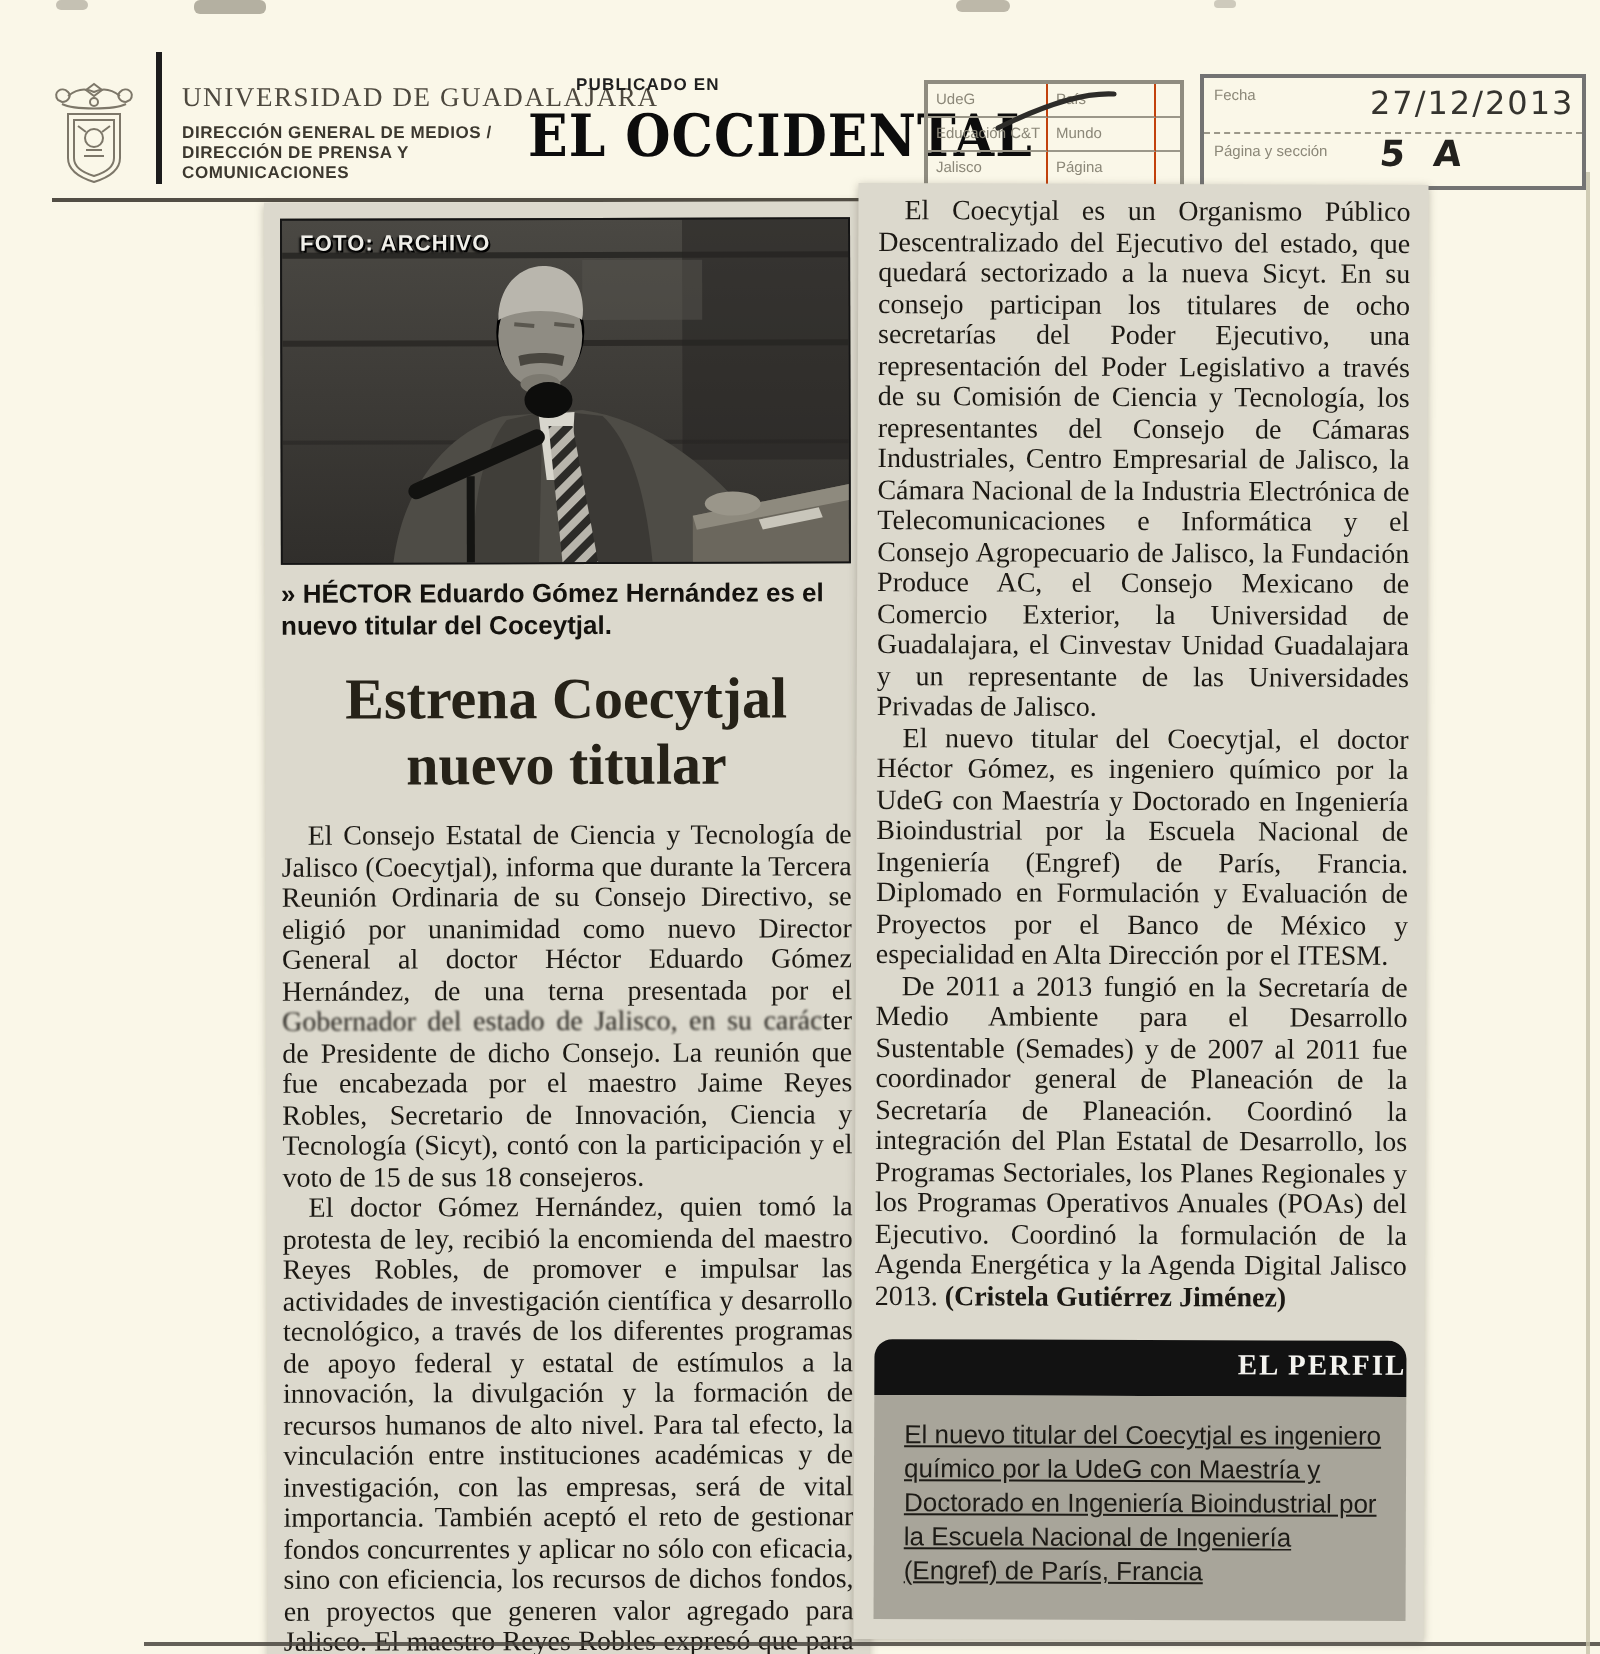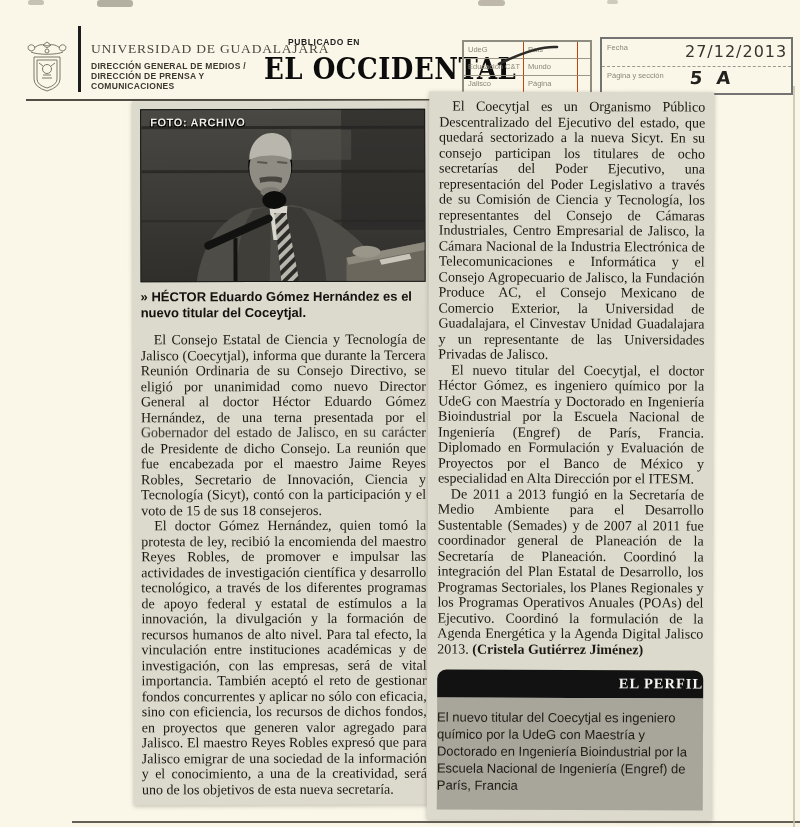--- a/index.html
+++ b/index.html
@@ -80,23 +80,23 @@
     font-family:"Liberation Serif", serif; font-size:14px; line-height:15.5px;
     text-align:justify; text-indent:13px; color:#1c1914; }
   .degraded { filter:blur(.4px); opacity:.92; }
   .byline { font-weight:bold; }
 
   
   .perfil-box { margin-top:13px; width:266px; }
   .perfil-header { background:#121212; color:#f4f3ef; text-align:right;
     font-family:Liberation Serif, serif; font-size:14.5px; font-weight:bold;
     letter-spacing:1px; padding:5px 0 6px; border-radius:9px 9px 0 0; }
-  .perfil-body { background:#a8a59a; padding:11px 10px 16px 0;
+  .perfil-body { background:#a8a59a; padding:11px 10px 16px 15px;
     font-family:"Liberation Sans", sans-serif; font-size:13px; line-height:17px;
-    color:#1d1b16; }
+    color:#1d1b16;text-decoration:underline; }
 </style>
 </head>
 <body>
 
 <div class="smudge" style="left:28px;top:0;width:16px;height:5px;opacity:.6"></div>
 <div class="smudge" style="left:97px;top:0;width:36px;height:7px;opacity:.8"></div>
 <div class="smudge" style="left:478px;top:0;width:27px;height:6px;opacity:.7"></div>
 <div class="smudge" style="left:607px;top:0;width:11px;height:4px;opacity:.5"></div>
 
 <svg class="crest" viewBox="0 0 48 54">
@@ -200,20 +200,24 @@
 
       <path d="M205,148 L285,132 L285,173 L205,173 Z" fill="#6b675d"></path>
       <path d="M205,148 L285,132 L285,140 L207,155 Z" fill="#8e8a7e"></path>
       <ellipse cx="225" cy="142" rx="14" ry="6" fill="#9a968a"></ellipse>
       <path d="M238,150 l30,-6 l2,5 l-30,6 Z" fill="#c9c6bb"></path>
     </svg>
   </div>
 
   <div class="caption">» HÉCTOR Eduardo Gómez Hernández es el nuevo titular del Coceytjal.</div>
 
+  <div class="headline">
+    <div>Estrena Coecytjal</div>
+    <div>nuevo titular</div>
+  </div>
 
   <div class="body-text">
     <p><span>El Consejo Estatal de Ciencia y Tecnología de Jalisco (Coecytjal), informa que durante la Tercera Reunión Ordinaria de su Consejo Directivo, se eligió por unanimidad como nuevo Director General al doctor Héctor Eduardo Gómez Hernández, de una terna presentada por el </span><span class="degraded">Gobernador del estado de Jalisco, en su carác</span><span>ter de Presidente de dicho Consejo. La reunión que fue encabezada por el maestro Jaime Reyes Robles, Secretario de Innovación, Ciencia y Tecnología (Sicyt), contó con la participación y el voto de 15 de sus 18 consejeros.</span></p>
     <p>El doctor Gómez Hernández, quien tomó la protesta de ley, recibió la encomienda del maestro Reyes Robles, de promover e impulsar las actividades de investigación científica y desarrollo tecnológico, a través de los diferentes programas de apoyo federal y estatal de estímulos a la innovación, la divulgación y la formación de recursos humanos de alto nivel. Para tal efecto, la vinculación entre instituciones académicas y de investigación, con las empresas, será de vital importancia. También aceptó el reto de gestionar fondos concurrentes y aplicar no sólo con eficacia, sino con eficiencia, los recursos de dichos fondos, en proyectos que generen valor agregado para Jalisco. El maestro Reyes Robles expresó que para Jalisco emigrar de una sociedad de la información y el conocimiento, a una de la creatividad, será uno de los objetivos de esta nueva secretaría.</p>
   </div>
 </div>
 
 <div class="clip clip-right">
   <p>El Coecytjal es un Organismo Público Descentralizado del Ejecutivo del estado, que quedará sectorizado a la nueva Sicyt. En su consejo participan los titulares de ocho secretarías del Poder Ejecutivo, una representación del Poder Legislativo a través de su Comisión de Ciencia y Tecnología, los representantes del Consejo de Cámaras Industriales, Centro Empresarial de Jalisco, la Cámara Nacional de la Industria Electrónica de Telecomunicaciones e Informática y el Consejo Agropecuario de Jalisco, la Fundación Produce AC, el Consejo Mexicano de Comercio Exterior, la Universidad de Guadalajara, el Cinvestav Unidad Guadalajara y un representante de las Universidades Privadas de Jalisco.</p>
   <p>El nuevo titular del Coecytjal, el doctor Héctor Gómez, es ingeniero químico por la UdeG con Maestría y Doctorado en Ingeniería Bioindustrial por la Escuela Nacional de Ingeniería (Engref) de París, Francia. Diplomado en Formulación y Evaluación de Proyectos por el Banco de México y especialidad en Alta Dirección por el ITESM.</p>

